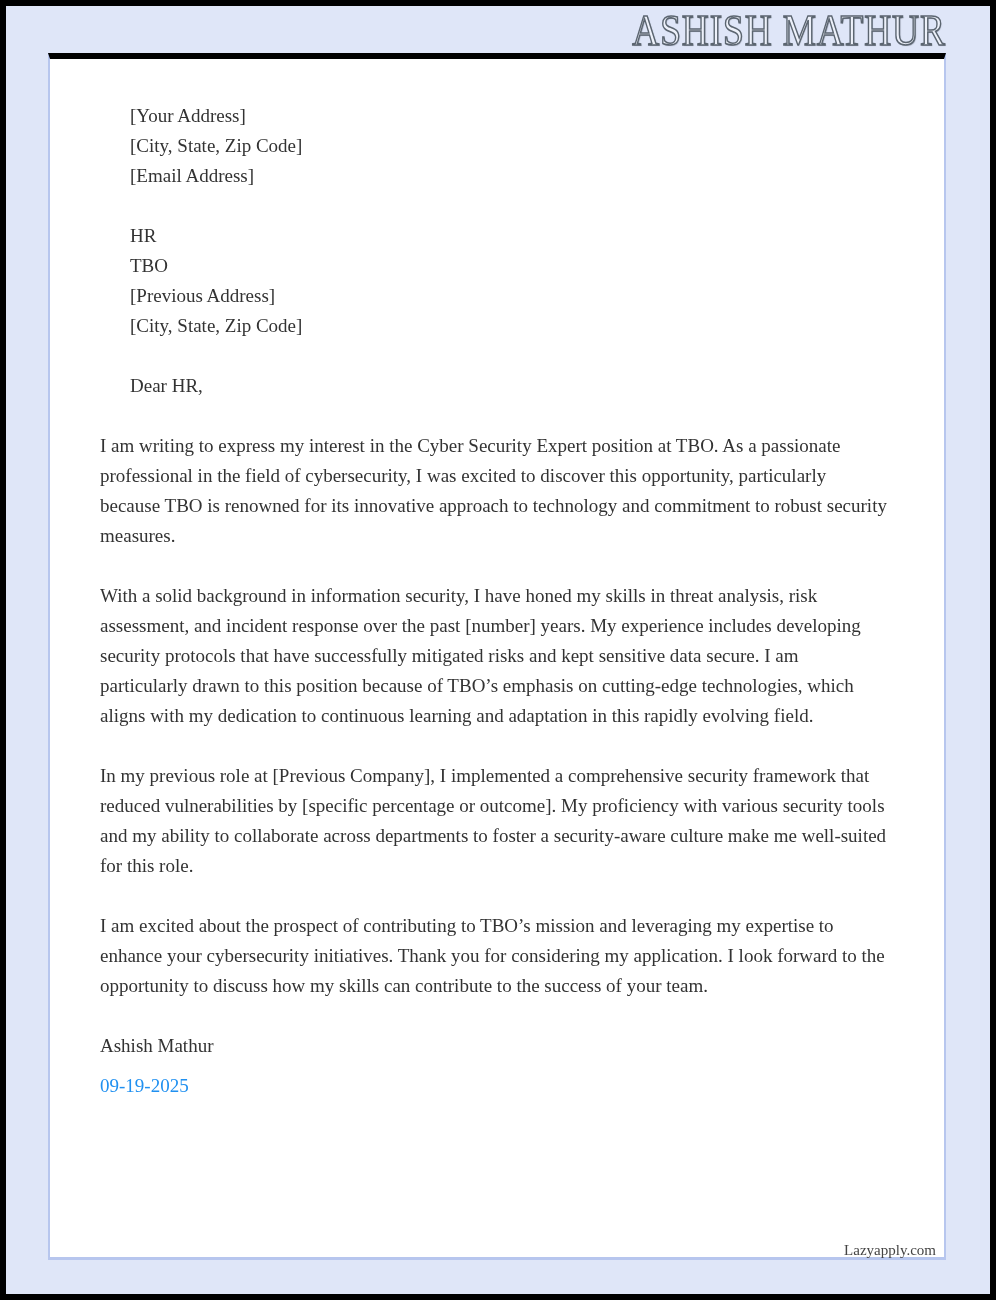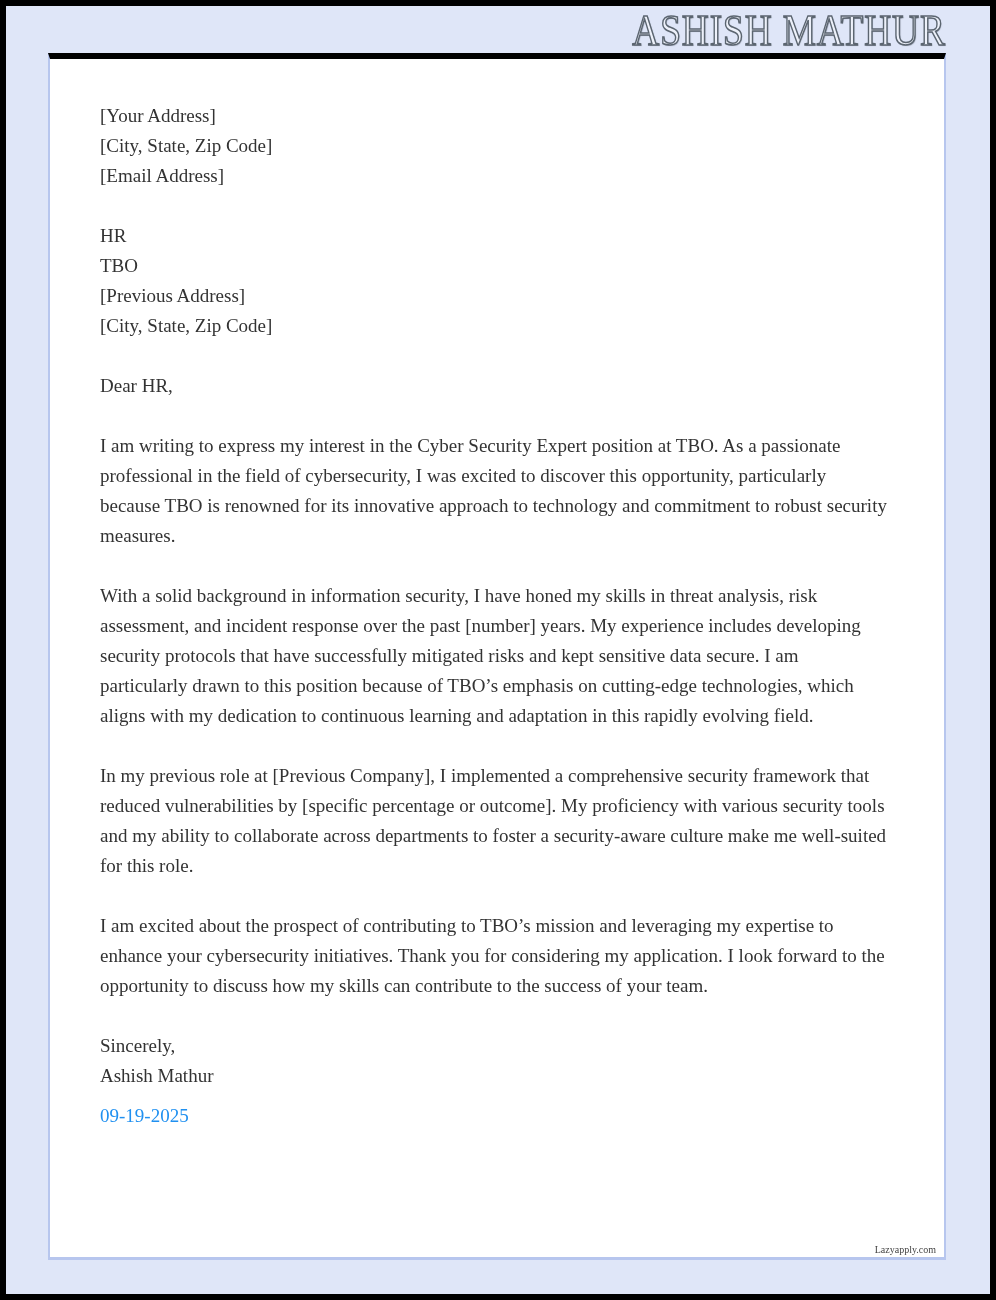--- a/index.html
+++ b/index.html
@@ -54,32 +54,32 @@
     background: var(--document-background);
     border-top: 6px solid var(--header-rule);
     border-left: 2px solid var(--document-border);
     border-right: 2px solid var(--document-border);
     border-bottom: 3px solid var(--document-border);
     padding: 42px 56px 0 50px;
     color: var(--body-text);
     font-size: 19px;
     line-height: 30px;
   }
-  .block { margin-bottom: 30px; }
+  .block { margin-bottom: 30px; margin-left: 30px; }
   .block:first-child { margin-top: 0; }
   .para { margin-bottom: 30px; }
   .date-line {
     margin-top: 10px;
     color: var(--date-text);
   }
   .footer-brand {
     position: absolute;
     right: 8px;
     bottom: -2px;
-    font-size: 10px;
+    font-size: 15px;
     line-height: 18px;
     color: var(--footer-text);
     background: transparent;
   }
 </style>
 </head>
 <body>
 
 <div class="page">
 
@@ -101,21 +101,20 @@
     </div>
 
     <div class="block">Dear HR,</div>
 
     <p class="para">I am writing to express my interest in the Cyber Security Expert position at TBO. As a passionate professional in the field of cybersecurity, I was excited to discover this opportunity, particularly because TBO is renowned for its innovative approach to technology and commitment to robust security measures.</p>
     <p class="para">With a solid background in information security, I have honed my skills in threat analysis, risk assessment, and incident response over the past [number] years. My experience includes developing security protocols that have successfully mitigated risks and kept sensitive data secure. I am particularly drawn to this position because of TBO’s emphasis on cutting-edge technologies, which aligns with my dedication to continuous learning and adaptation in this rapidly evolving field.</p>
     <p class="para">In my previous role at [Previous Company], I implemented a comprehensive security framework that reduced vulnerabilities by [specific percentage or outcome]. My proficiency with various security tools and my ability to collaborate across departments to foster a security-aware culture make me well-suited for this role.</p>
     <p class="para">I am excited about the prospect of contributing to TBO’s mission and leveraging my expertise to enhance your cybersecurity initiatives. Thank you for considering my application. I look forward to the opportunity to discuss how my skills can contribute to the success of your team.</p>
 
     <div>
-      <div>Sincerely,</div>
       <div>Ashish Mathur</div>
     </div>
 
     <div class="date-line">09-19-2025</div>
 
     <div class="footer-brand">Lazyapply.com</div>
   </div>
 
 </div>
 

